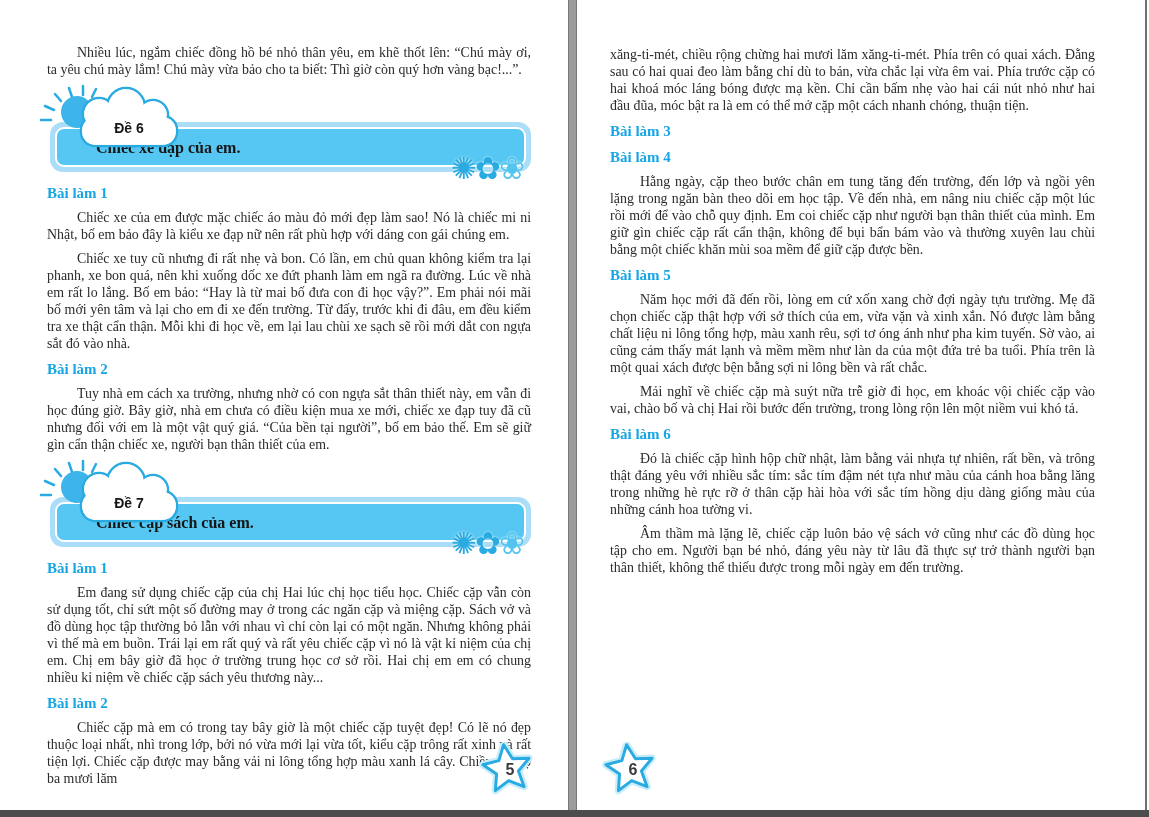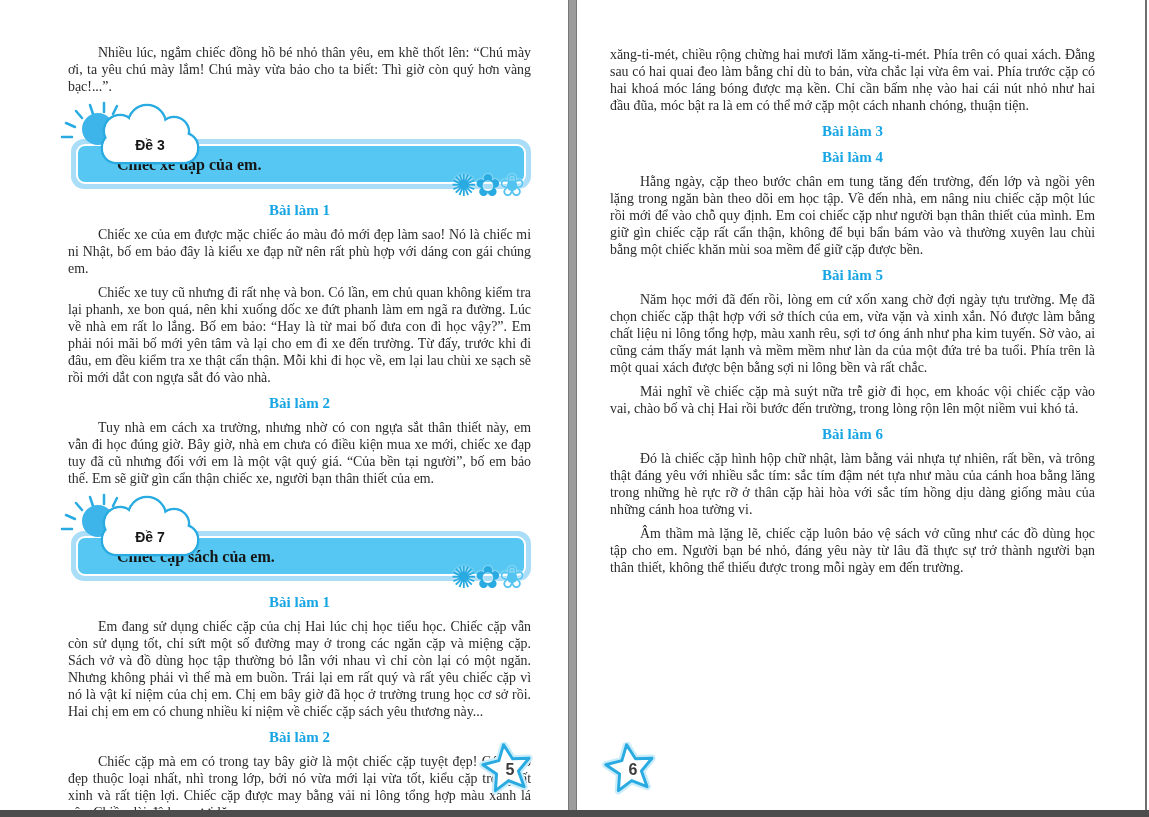--- a/index.html
+++ b/index.html
@@ -1,26 +1,26 @@
 <!DOCTYPE html>
 <html><head>
 <meta charset="utf-8">
 <style>
   html,body{margin:0;padding:0;background:#ffffff;}
   .spread{position:relative;width:1149px;height:817px;background:#ffffff;overflow:hidden;}
 
   .page{position:absolute;top:0;height:810px;background:#ffffff;box-sizing:border-box;
         font-family:"Liberation Serif",serif;font-size:13.9px;line-height:17px;color:#2b2b2b;}
-  .page-left{left:0;width:568px;padding:44px 37px 0 68px;}
+  .page-left{left:0;width:568px;padding:44px 37px 0 47px;}
   .page-right{left:577px;width:572px;padding:46px 54px 4px 33px;}
 
   .para{margin:0 0 7px;text-indent:30px;text-align:justify;}
   .para.noind{text-indent:0;}
 
-  .bai{margin:9px 0 7px;text-align:center;color:#18a5e3;font-size:15px;font-weight:bold;}
+  .bai{margin:9px 0 7px;color:#18a5e3;font-size:15px;font-weight:bold;}
 
   
   .de{position:relative;height:50px;margin:44px 0 13px;}
   .banner{position:absolute;left:3px;right:0;top:0;bottom:0;background:#a9ddf8;border-radius:13px;}
   .banner-in{position:absolute;left:5px;top:5px;right:5px;bottom:5px;background:#55c7f2;
              border:2px solid #ffffff;border-radius:9px;}
   .banner-title{position:absolute;left:46px;top:50%;transform:translateY(-50%);
                 font-weight:bold;font-size:16px;color:#161616;white-space:nowrap;}
   .cloud{position:absolute;left:-14px;top:-38px;width:175px;height:70px;}
   .cloud svg{position:absolute;left:0;top:0;}
@@ -80,21 +80,21 @@
             <circle cx="120" cy="31" r="15"></circle>
               <rect x="48" y="32" width="96" height="30" rx="14"></rect>
           </g>
           <g fill="#ffffff">
             <circle cx="66" cy="30" r="14.8"></circle>
               <circle cx="93" cy="23" r="17.8"></circle>
             <circle cx="120" cy="31" r="13.8"></circle>
               <rect x="49.2" y="33.2" width="93.6" height="27.6" rx="13"></rect>
           </g>
         </svg>
-        <span class="cloud-label">Đề 3</span>
+        <span class="cloud-label">Đề 6</span>
       </div>
     </div>
 
     <h3 class="bai">Bài làm 1</h3>
     <p class="para">Chiếc xe của em được mặc chiếc áo màu đỏ mới đẹp làm sao! Nó là chiếc mi ni Nhật, bố em bảo đây là kiểu xe đạp nữ nên rất phù hợp với dáng con gái chúng em.</p>
     <p class="para">Chiếc xe tuy cũ nhưng đi rất nhẹ và bon. Có lần, em chủ quan không kiểm tra lại phanh, xe bon quá, nên khi xuống dốc xe đứt phanh làm em ngã ra đường. Lúc về nhà em rất lo lắng. Bố em bảo: “Hay là từ mai bố đưa con đi học vậy?”. Em phải nói mãi bố mới yên tâm và lại cho em đi xe đến trường. Từ đấy, trước khi đi đâu, em đều kiểm tra xe thật cẩn thận. Mỗi khi đi học về, em lại lau chùi xe sạch sẽ rồi mới dắt con ngựa sắt đó vào nhà.</p>
 
     <h3 class="bai">Bài làm 2</h3>
     <p class="para">Tuy nhà em cách xa trường, nhưng nhờ có con ngựa sắt thân thiết này, em vẫn đi học đúng giờ. Bây giờ, nhà em chưa có điều kiện mua xe mới, chiếc xe đạp tuy đã cũ nhưng đối với em là một vật quý giá. “Của bền tại người”, bố em bảo thế. Em sẽ giữ gìn cẩn thận chiếc xe, người bạn thân thiết của em.</p>
 

